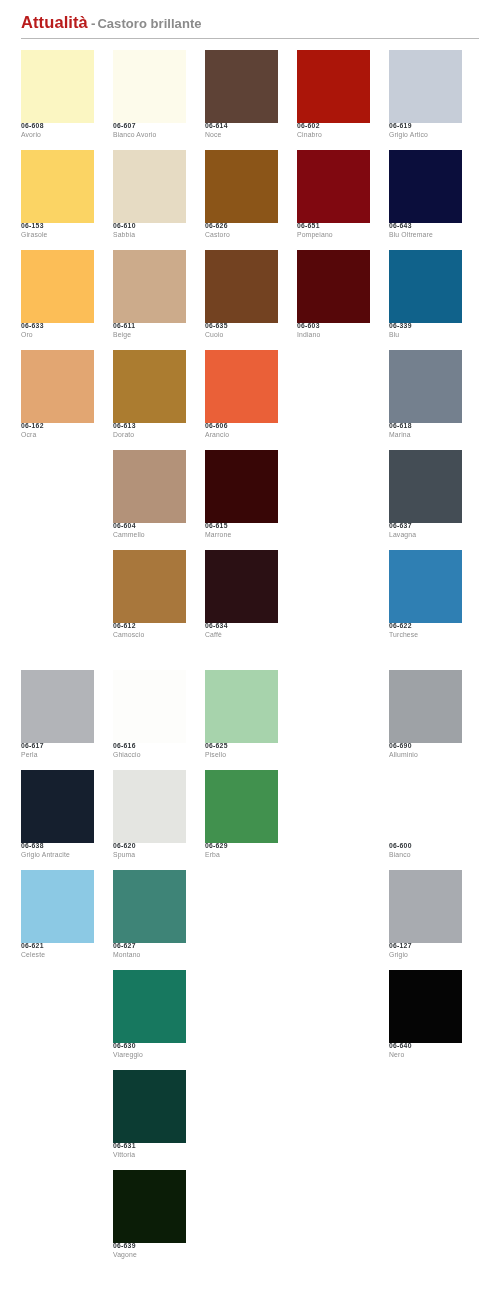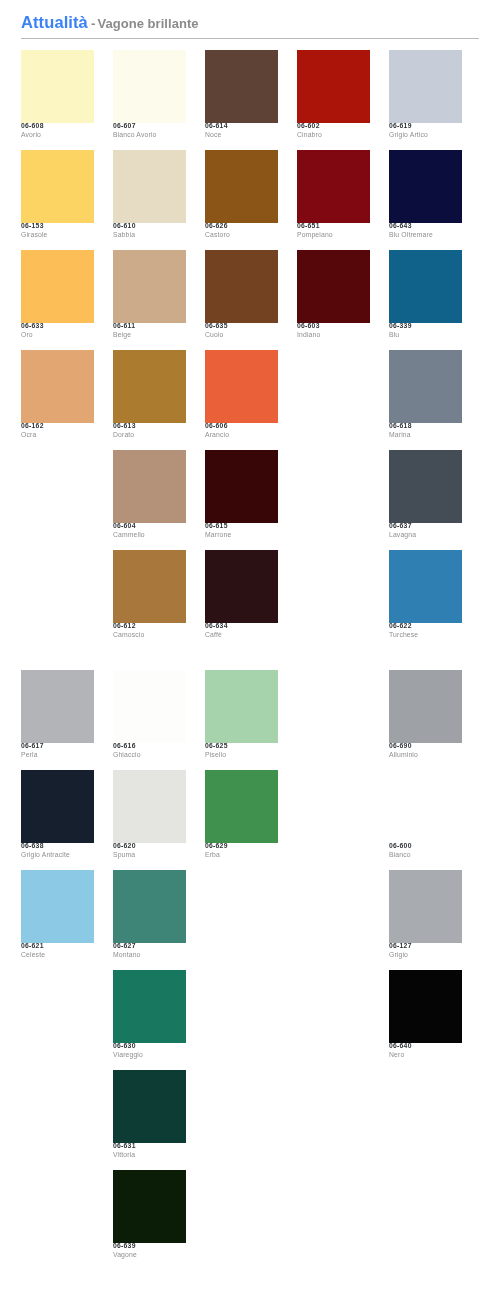--- a/index.html
+++ b/index.html
@@ -11,21 +11,21 @@
     -webkit-font-smoothing:antialiased;
     overflow:hidden;
     position:relative;
   }
   .page{ position:relative; width:500px; height:1289px; box-sizing:border-box; }
 
   
   .header{ padding:14px 18px 0 21px; }
   .title-line{ white-space:nowrap; line-height:1; }
   .title-main{
-    font-size:16.5px; font-weight:bold; color:#3b82f6;
+    font-size:16.5px; font-weight:bold; color:#b91c1c;
     letter-spacing:0.1px;
   }
   .title-dash{ font-size:13.5px; font-weight:bold; color:#8b8b8b; margin:0 2px 0 3px; }
   .title-sub{ font-size:13px; font-weight:bold; color:#8b8b8b; letter-spacing:0.05px; }
   .rule{
     margin:7px 0 0 0;
     height:1px; background:#b9b9b9; width:458px;
   }
 
   
@@ -64,21 +64,21 @@
   }
   .cell.blank .swatch{ visibility:hidden; }
 </style>
 </head>
 <body>
 
 <div class="page">
 
   <div class="header">
     <div class="title-line">
-      <span class="title-main">Attualità</span><span class="title-dash">-</span><span class="title-sub">Vagone brillante</span>
+      <span class="title-main">Attualità</span><span class="title-dash">-</span><span class="title-sub">Castoro brillante</span>
     </div>
     <div class="rule"></div>
   </div>
 
   <div class="group group-1" id="group-0">
       <div class="row">
         <div class="cell"><span class="swatch" style="background: rgb(251, 246, 194);"></span><span class="label"><span class="code">06-608</span><span class="name">Avorio</span></span></div>
         <div class="cell"><span class="swatch" style="background: rgb(253, 251, 235);"></span><span class="label"><span class="code">06-607</span><span class="name">Bianco Avorio</span></span></div>
         <div class="cell"><span class="swatch" style="background: rgb(94, 66, 54);"></span><span class="label"><span class="code">06-614</span><span class="name">Noce</span></span></div>
         <div class="cell"><span class="swatch" style="background: rgb(171, 21, 9);"></span><span class="label"><span class="code">06-602</span><span class="name">Cinabro</span></span></div>

